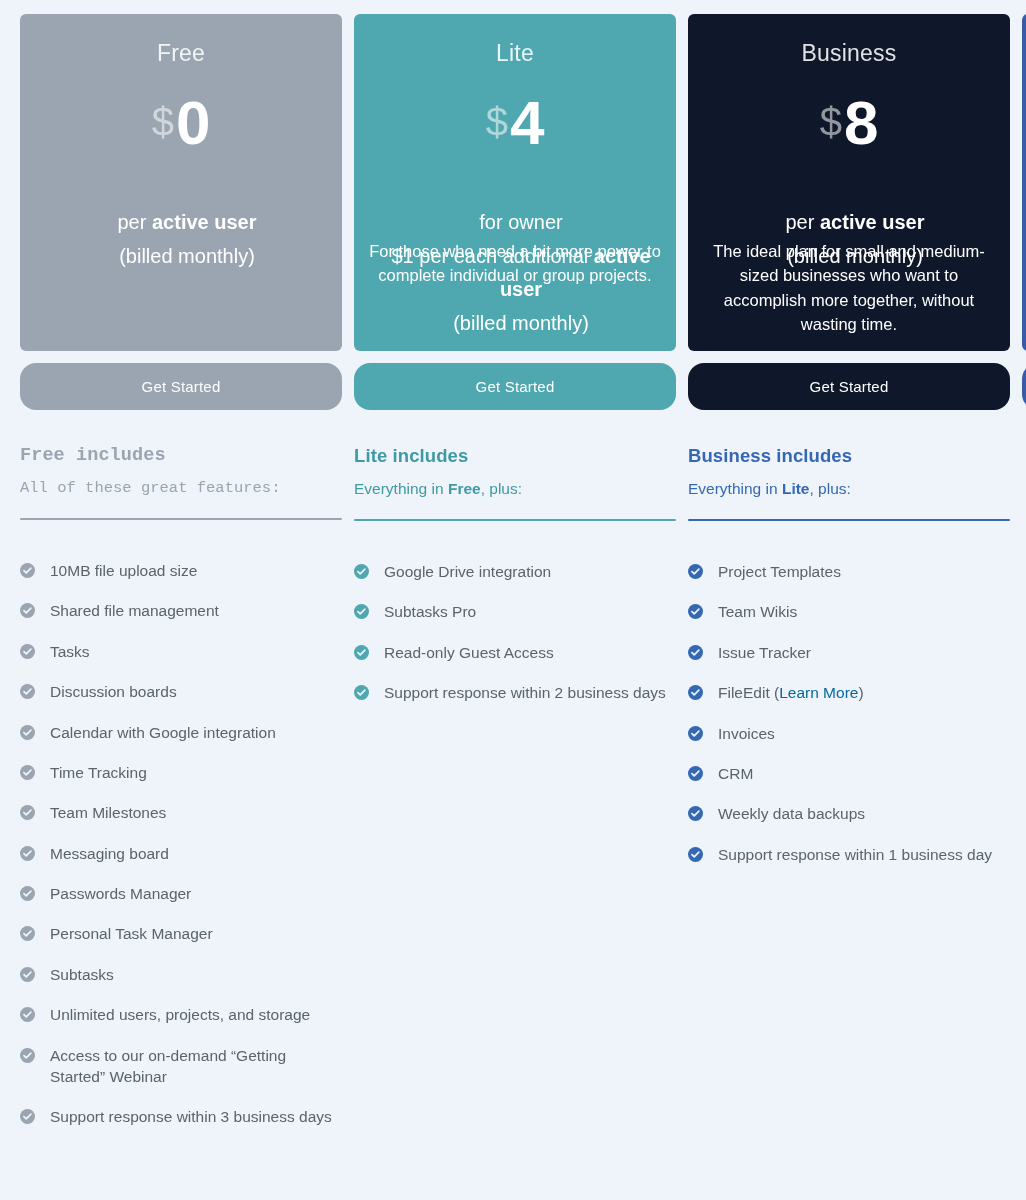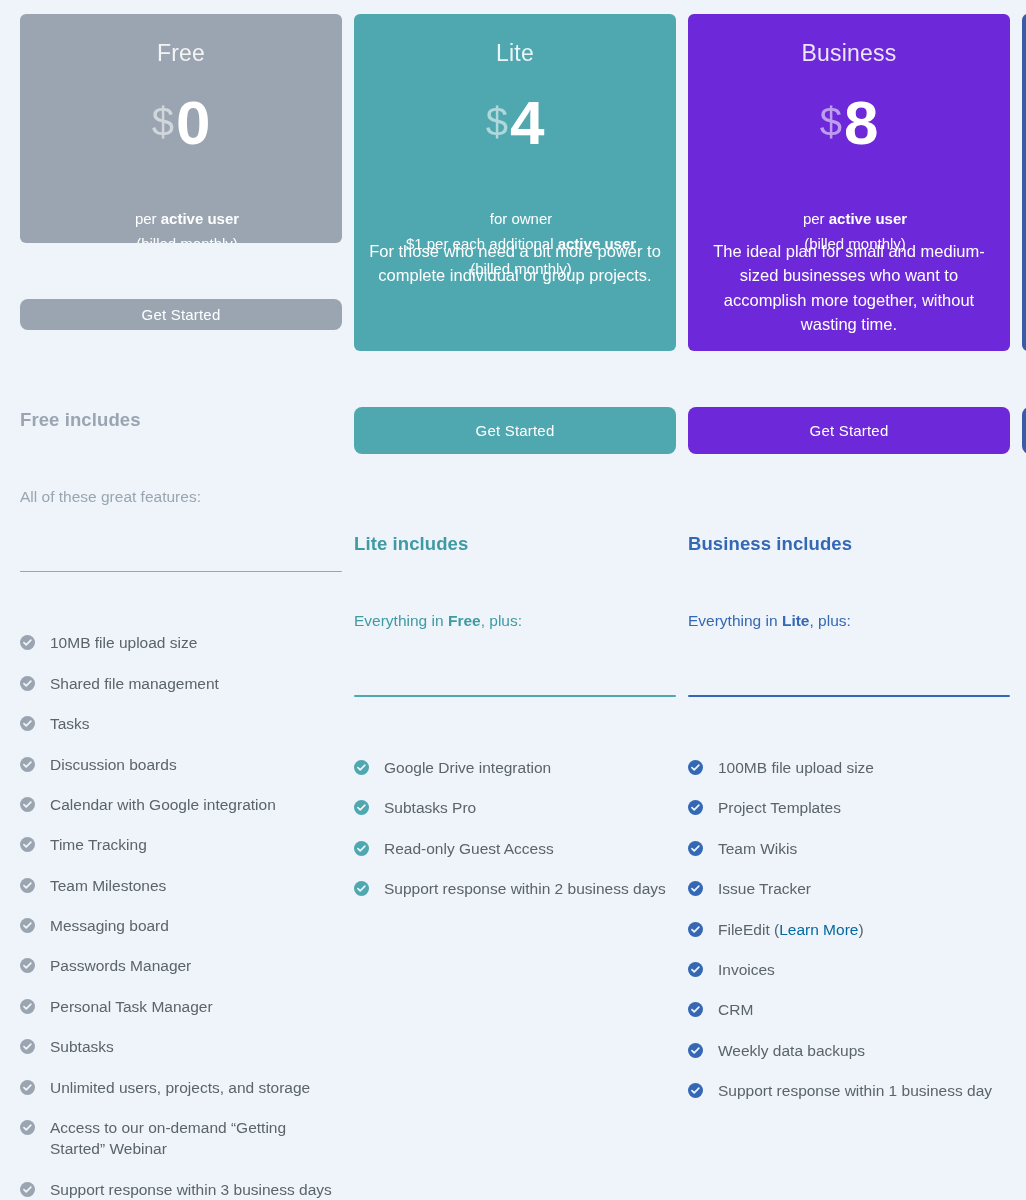--- a/index.html
+++ b/index.html
@@ -28,21 +28,20 @@
     display: flex;
     gap: 12px;
     padding: 14px 0 0 20px;
   }
 
   .col {
     width: 322px;
     flex: 0 0 322px;
     display: flex;
     flex-direction: column;
-    gap: 44px;
   }
 
   
   .plan-card {
     position: relative;
     height: 337px;
     border-radius: 6px;
     padding: 26px 18px 0;
     text-align: center;
     color: #ffffff;
@@ -77,41 +76,41 @@
     line-height: .95;
     color: #ffffff;
     margin-left: 2px;
   }
 
   
   .meta {
     position: absolute;
     left: 30px; right: 18px;
     top: 192px;
-    font-size: 15px;
+    font-size: 20px;
     line-height: 1.68;
     color: #ffffff;
   }
   .meta b { font-weight: 700; }
 
   .desc {
     position: absolute;
     left: 14px; right: 14px;
     top: 225px;
     font-size: 16.5px;
     line-height: 1.48;
     color: #ffffff;
   }
 
   
   .cta {
     margin-top: 12px;
     height: 47px;
     border: none;
-    border-radius: 8px;
+    border-radius: 16px;
     color: #ffffff;
     font-size: 15px;
     font-family: inherit;
     cursor: pointer;
     letter-spacing: .2px;
   }
 
   
   .includes-title {
     margin-top: 35px;
@@ -129,21 +128,21 @@
   .rule {
     margin-top: 21px;
     height: 2px;
     width: 100%;
     border-radius: 1px;
   }
 
   
   .features {
     list-style: none;
-    margin-top: 16px;
+    margin-top: 40px;
   }
   .feature {
     position: relative;
     padding-left: 30px;
     margin-bottom: 19px;
     font-size: 15.5px;
     line-height: 1.38;
     color: #5b636b;
   }
   .feature:last-child { margin-bottom: 0; }
@@ -160,31 +159,31 @@
   .link {
     color: #0369a1;
     text-decoration: none;
     cursor: pointer;
   }
 
   
   .theme-free   .plan-card,
   .theme-free   .cta        { background: #9aa5b1; }
   .theme-free   .includes-title,
-  .theme-free   .includes-sub { color: #9aa5b1; }
+  .theme-free   .includes-sub { color: #9aa5b1; font-family: Liberation Mono, monospace; }
   .theme-free   .rule       { background: #9aa5b1; }
 
   .theme-lite   .plan-card,
   .theme-lite   .cta        { background: #4fa8b0; }
   .theme-lite   .includes-title,
   .theme-lite   .includes-sub { color: #3f9aa3; }
   .theme-lite   .rule       { background: #4fa8b0; }
 
   .theme-business .plan-card,
-  .theme-business .cta      { background: #6d28d9; }
+  .theme-business .cta      { background: #0f172a; }
   .theme-business .includes-title,
   .theme-business .includes-sub { color: #3568b4; }
   .theme-business .rule     { background: #3568b4; }
 
   .theme-extra  .plan-card,
   .theme-extra  .cta        { background: #3a5ca8; }
 </style>
 </head>
 <body>
 
@@ -334,24 +333,20 @@
       <div class="includes-title">Business includes</div>
       <div class="includes-sub">
         <span>Everything in </span><b>Lite</b><span>, plus:</span>
       </div>
       <div class="rule"></div>
 
       <ul class="features">
         <li class="feature"><span class="check"><svg viewBox="0 0 16 16" width="15" height="15">
                 <circle cx="8" cy="8" r="8" fill="#3568b4"></circle>
                 <path d="M4.2 8.2l2.4 2.4 5-5.1" stroke="#eef4fa" stroke-width="1.8" fill="none" stroke-linecap="round" stroke-linejoin="round"></path>
-              </svg></span><span>100MB file upload size</span></li>
-        <li class="feature"><span class="check"><svg viewBox="0 0 16 16" width="15" height="15">
-                <circle cx="8" cy="8" r="8" fill="#3568b4"></circle>
-                <path d="M4.2 8.2l2.4 2.4 5-5.1" stroke="#eef4fa" stroke-width="1.8" fill="none" stroke-linecap="round" stroke-linejoin="round"></path>
               </svg></span><span>Project Templates</span></li>
         <li class="feature"><span class="check"><svg viewBox="0 0 16 16" width="15" height="15">
                 <circle cx="8" cy="8" r="8" fill="#3568b4"></circle>
                 <path d="M4.2 8.2l2.4 2.4 5-5.1" stroke="#eef4fa" stroke-width="1.8" fill="none" stroke-linecap="round" stroke-linejoin="round"></path>
               </svg></span><span>Team Wikis</span></li>
         <li class="feature"><span class="check"><svg viewBox="0 0 16 16" width="15" height="15">
                 <circle cx="8" cy="8" r="8" fill="#3568b4"></circle>
                 <path d="M4.2 8.2l2.4 2.4 5-5.1" stroke="#eef4fa" stroke-width="1.8" fill="none" stroke-linecap="round" stroke-linejoin="round"></path>
               </svg></span><span>Issue Tracker</span></li>
         <li class="feature"><span class="check"><svg viewBox="0 0 16 16" width="15" height="15">

